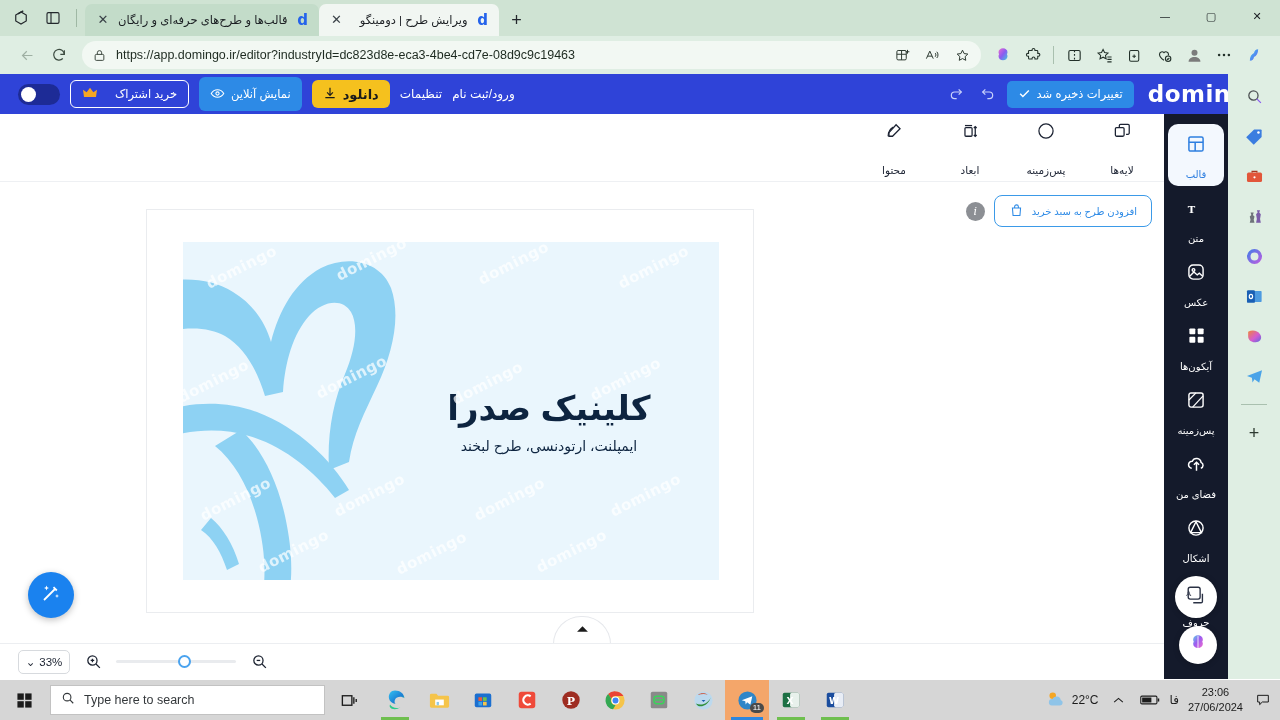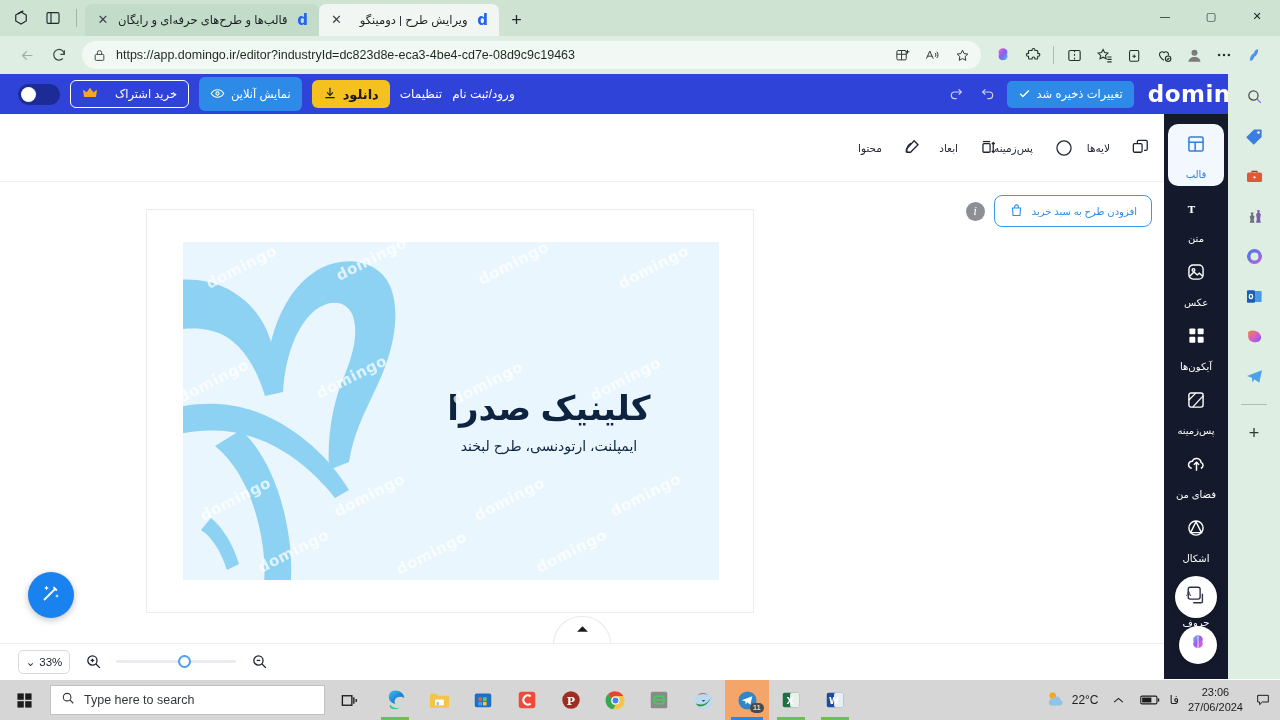--- a/index.html
+++ b/index.html
@@ -117,21 +117,21 @@
     height: 28px; display: flex; align-items: center; gap: 6px; padding: 8px 11px;
   }
   .hdr-link { color: #fff; font-size: 12px; }
 
   
   .subtoolbar {
     position: absolute; top: 114px; left: 0; width: 1164px; height: 68px;
     background: #ffffff; display: flex; align-items: center; direction: rtl;
     padding-right: 14px; gap: 20px; border-bottom: 1px solid #eef0f3;
   }
-  .tool-item { width: 56px; display: flex; flex-direction: row; align-items: center; gap: 21px; }
+  .tool-item { width: 56px; display: flex; flex-direction: column; align-items: center; gap: 21px; }
   .tool-item .ic { height: 24px; display: flex; align-items: center; justify-content: center; color: #1c2333; }
   .tool-item .lb { font-size: 10.5px; color: #1c2333; white-space: nowrap; }
 
   
   .workspace {
     position: absolute; top: 182px; left: 0; width: 1164px; height: 461px;
     background: #fff; direction: rtl;
   }
   .cart-row {
     position: absolute; top: 13px; right: 12px; display: flex; align-items: center; gap: 9px; direction: rtl;

